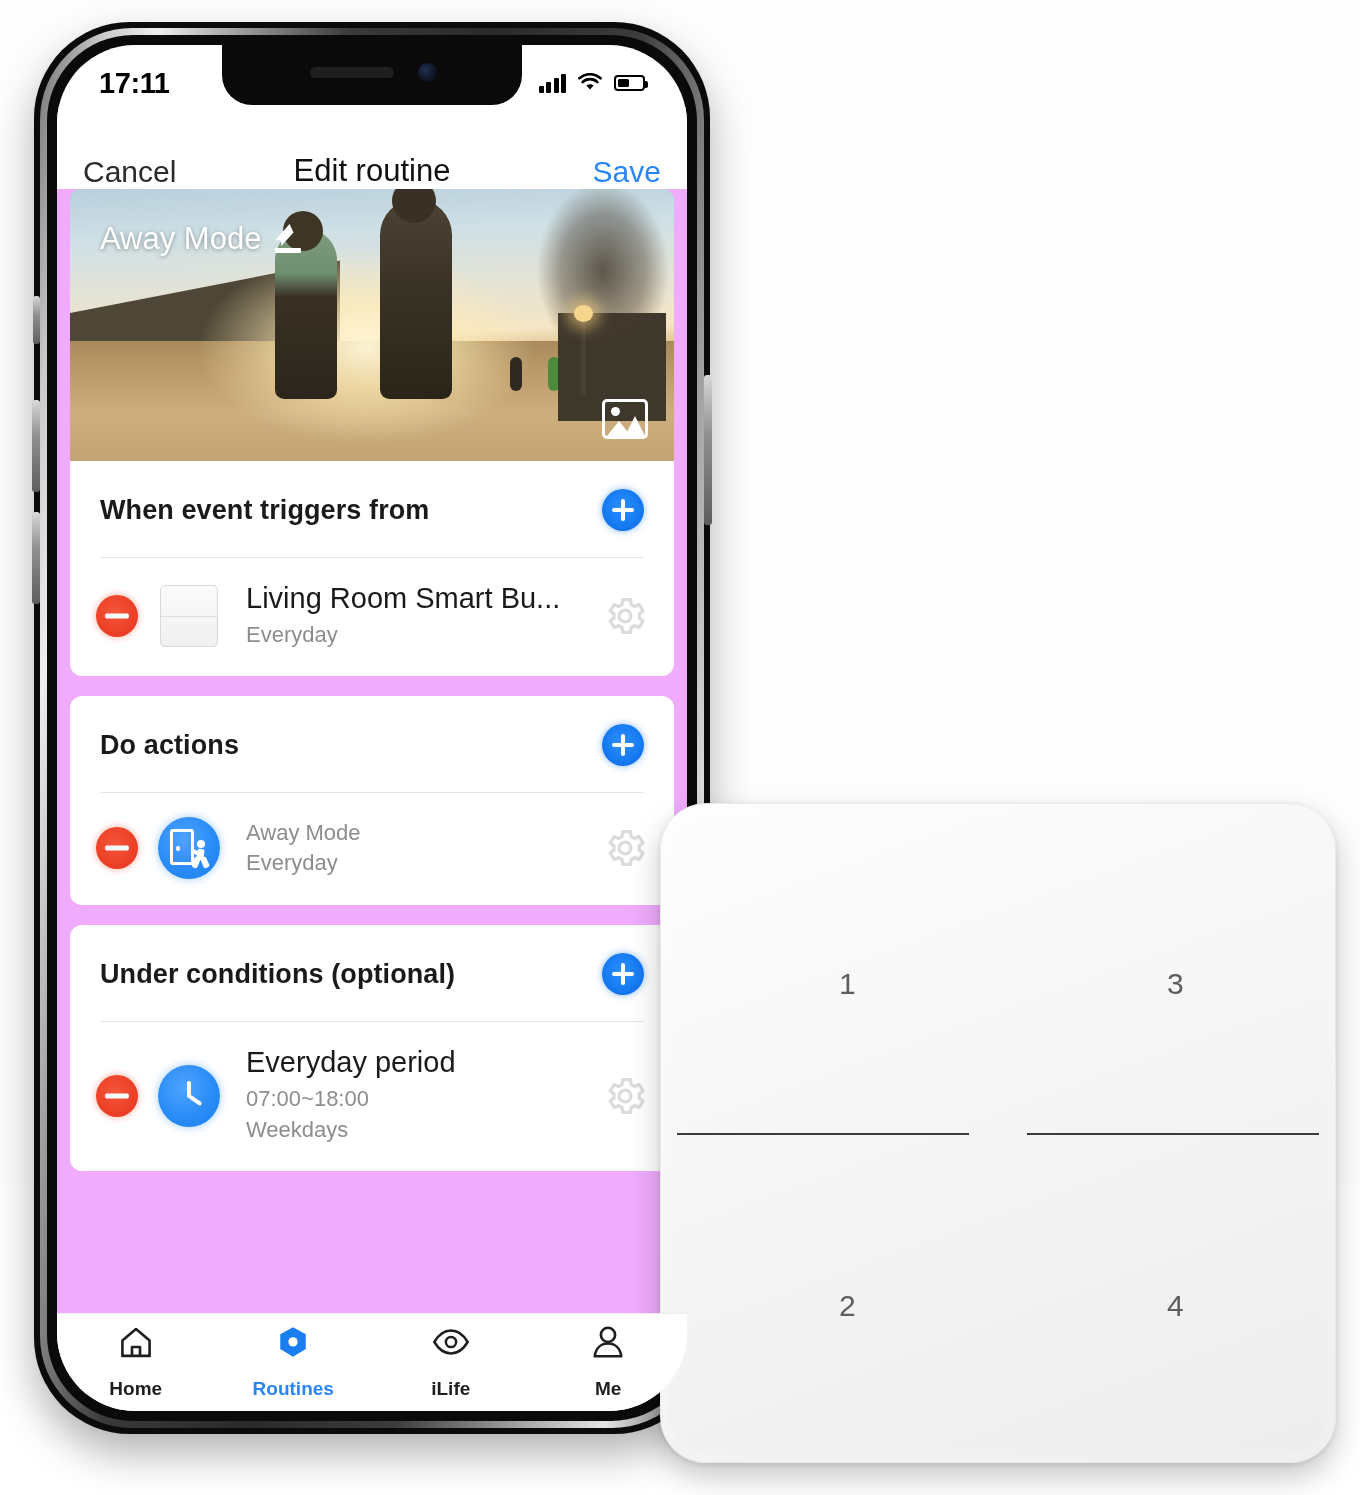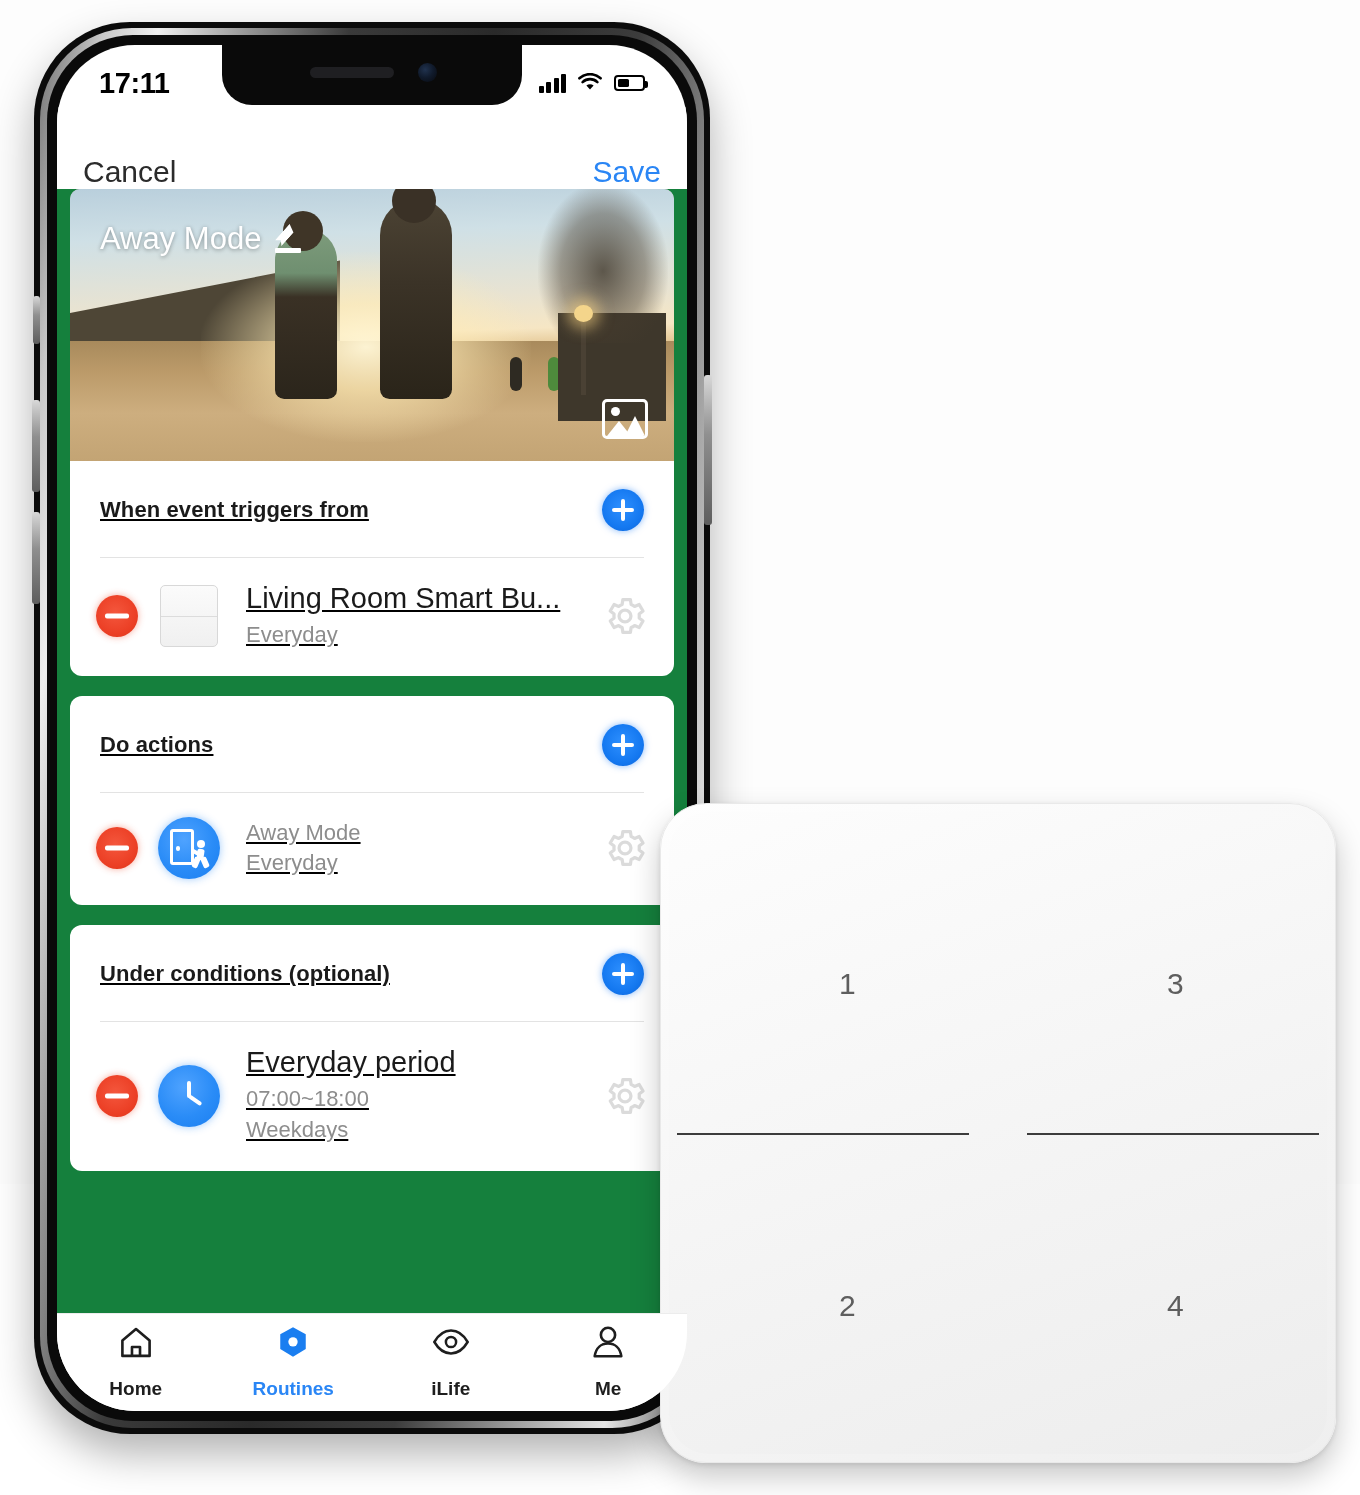--- a/index.html
+++ b/index.html
@@ -70,21 +70,21 @@
     display:flex; align-items:flex-end; justify-content:space-between;
     padding:0 26px; background:#fff; z-index:20;
   }
   .nav-cancel{ font-size:30px; color:#2b2b2b; }
   .nav-title{ font-size:31px; color:#111; font-weight:400; position:absolute; left:0; right:0; text-align:center; }
   .nav-save{ font-size:30px; color:#2a86f5; position:relative; z-index:2;}
 
   
   .app-body{
     position:absolute; left:0; top:144px; right:0; bottom:98px;
-    background:#15803d; overflow:hidden;text-decoration:underline;
+    background:#f0abfc; overflow:hidden;
   }
   .card{ background:#fff; border-radius:12px; margin:0 13px 20px 13px; overflow:hidden; }
 
   
   .hero{
     position:relative; height:272px; margin:0 13px 0 13px;
     border-top-left-radius:10px; border-top-right-radius:10px; overflow:hidden;
     background:#b4b0a4;
   }
   .hero-sky{ position:absolute; inset:0;
@@ -125,21 +125,21 @@
   .photo-ico .mt{position:absolute;left:2px;bottom:0px;width:0;height:0;
       border-left:12px solid transparent;border-right:12px solid transparent;border-bottom:15px solid #fff;}
   .photo-ico .mt2{position:absolute;right:0px;bottom:0px;width:0;height:0;
       border-left:10px solid transparent;border-right:10px solid transparent;border-bottom:20px solid #fff;}
 
   
   .sec-head{
     display:flex; align-items:center; justify-content:space-between;
     padding:28px 30px 26px 30px;
   }
-  .sec-title{ font-size:22px; font-weight:bold; color:#1a1a1a; letter-spacing:.1px;}
+  .sec-title{ font-size:27px; font-weight:bold; color:#1a1a1a; letter-spacing:.1px;}
   .plus-btn{
     width:42px; height:42px; border-radius:50%; position:relative;
     background:radial-gradient(circle at 48% 44%,#2e90ff 0%,#1478f0 62%,#0d63d8 100%);
     box-shadow:0 0 7px rgba(40,130,245,.55);
   }
   .plus-btn::before,.plus-btn::after{content:"";position:absolute;background:#fff;border-radius:2px;}
   .plus-btn::before{left:50%;top:10px;width:4px;height:22px;transform:translateX(-50%);}
   .plus-btn::after{top:50%;left:10px;height:4px;width:22px;transform:translateY(-50%);}
   .divider{ height:1px; background:#e3e3e3; margin:0 30px; }
 
@@ -242,20 +242,21 @@
           <path d="M2.4 5.3 a15.6 15.6 0 0 1 21.2 0" stroke="#000" stroke-width="2.6" fill="none" stroke-linecap="round"></path>
         </svg>
         <div class="batt">
             <i></i>
           </div>
       </div>
     </div>
 
     <div class="navbar">
       <div class="nav-cancel">Cancel</div>
+      <div class="nav-title">Edit routine</div>
       <div class="nav-save">Save</div>
     </div>
 
     <div class="app-body">
 
       <div style="margin-bottom:20px;">
         <div class="hero">
           <div class="hero-sky"></div>
           <div class="wall"></div>
           <div class="ground"></div>

